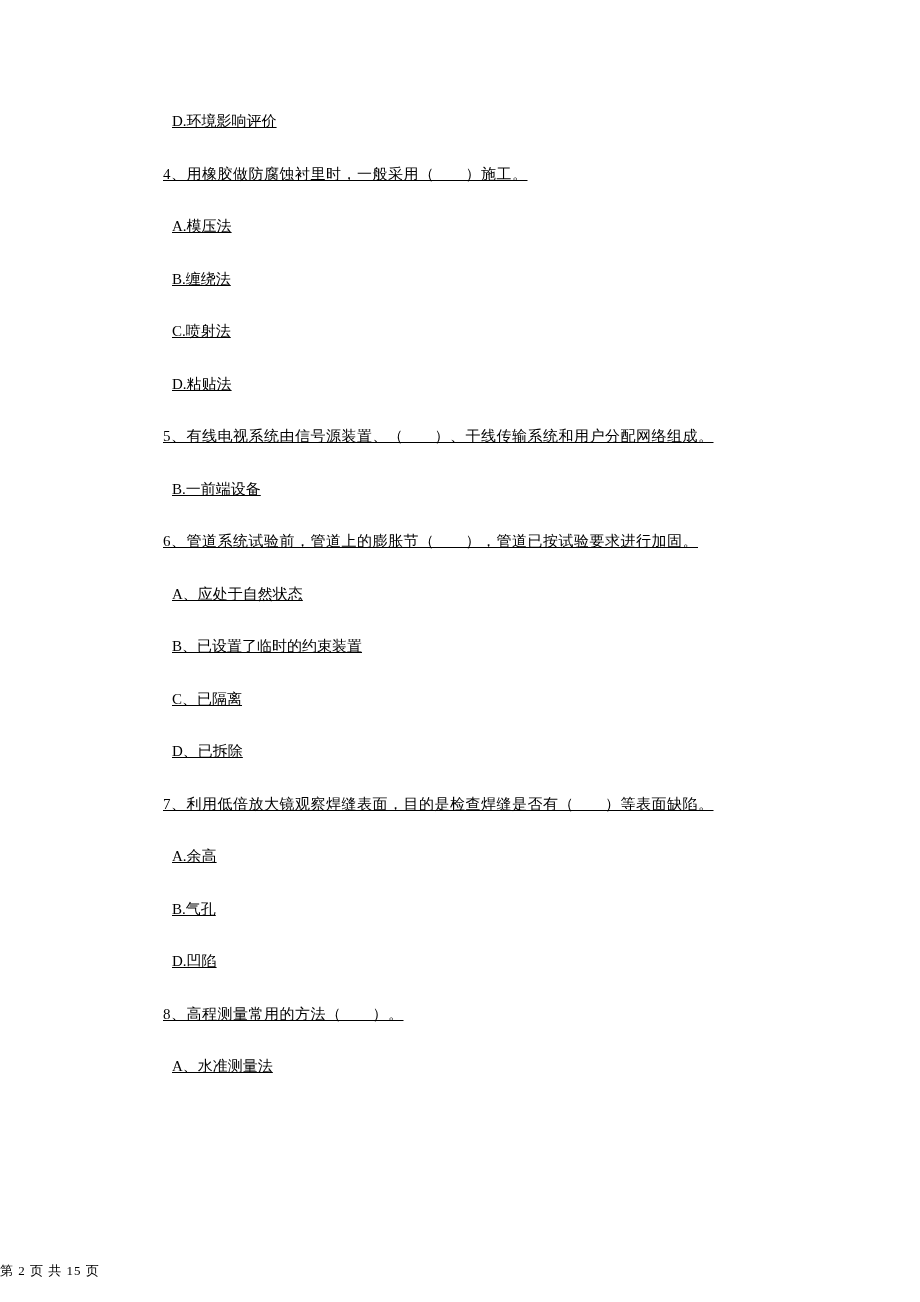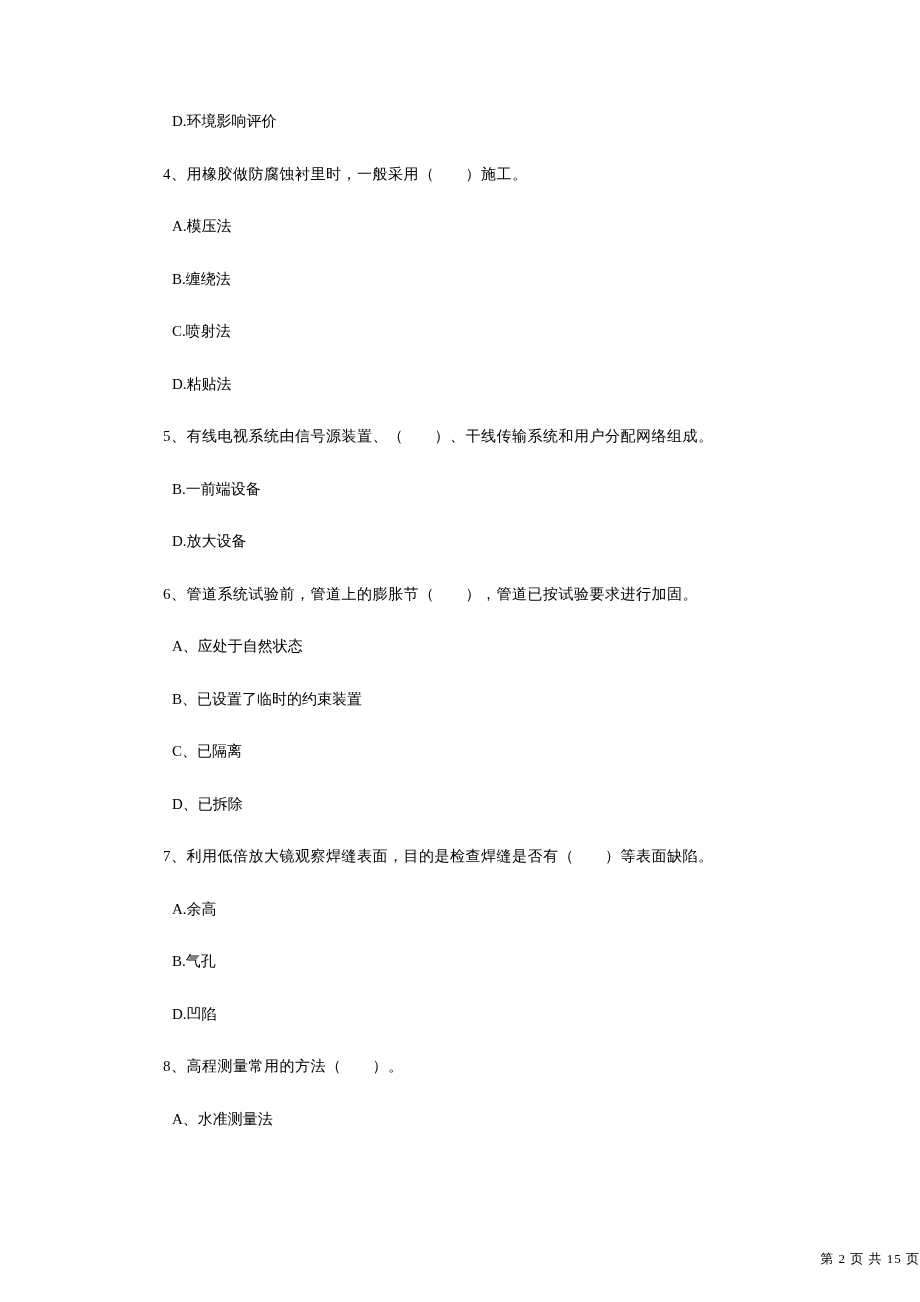--- a/index.html
+++ b/index.html
@@ -12,56 +12,56 @@
       width: 920px;
       height: 1302px;
       font-family: "SimSun", "宋体", serif;
       position: relative;
     }
     .page-content {
       padding: 110px 130px 0 130px;
       font-size: 15px;
       color: #000000;
       line-height: 1.5;
+      text-decoration: underline;
     }
     .option-line {
       padding-left: 42px;
       margin-bottom: 30px;
     }
     .question-line {
       margin-bottom: 30px;
       letter-spacing: 0.5px;
       margin-left: 33px;
     }
     .footer {
       position: absolute;
-      bottom: 34px;
+      bottom: 22px;
       width: 100%;
-      text-align: right;
+      text-align: left;
       font-size: 13px;
       color: #000000;
       letter-spacing: 1px;
     }
   </style>
 </head>
 <body>
 
 <div class="page-content">
 
   <div class="option-line">D.环境影响评价</div>
 
   <div class="question-line">4、用橡胶做防腐蚀衬里时，一般采用（　　）施工。</div>
   <div class="option-line">A.模压法</div>
   <div class="option-line">B.缠绕法</div>
   <div class="option-line">C.喷射法</div>
   <div class="option-line">D.粘贴法</div>
 
   <div class="question-line">5、有线电视系统由信号源装置、（　　）、干线传输系统和用户分配网络组成。</div>
   <div class="option-line">B.一前端设备</div>
-  <div class="option-line">D.放大设备</div>
 
   <div class="question-line">6、管道系统试验前，管道上的膨胀节（　　），管道已按试验要求进行加固。</div>
   <div class="option-line">A、应处于自然状态</div>
   <div class="option-line">B、已设置了临时的约束装置</div>
   <div class="option-line">C、已隔离</div>
   <div class="option-line">D、已拆除</div>
 
   <div class="question-line">7、利用低倍放大镜观察焊缝表面，目的是检查焊缝是否有（　　）等表面缺陷。</div>
   <div class="option-line">A.余高</div>
   <div class="option-line">B.气孔</div>

